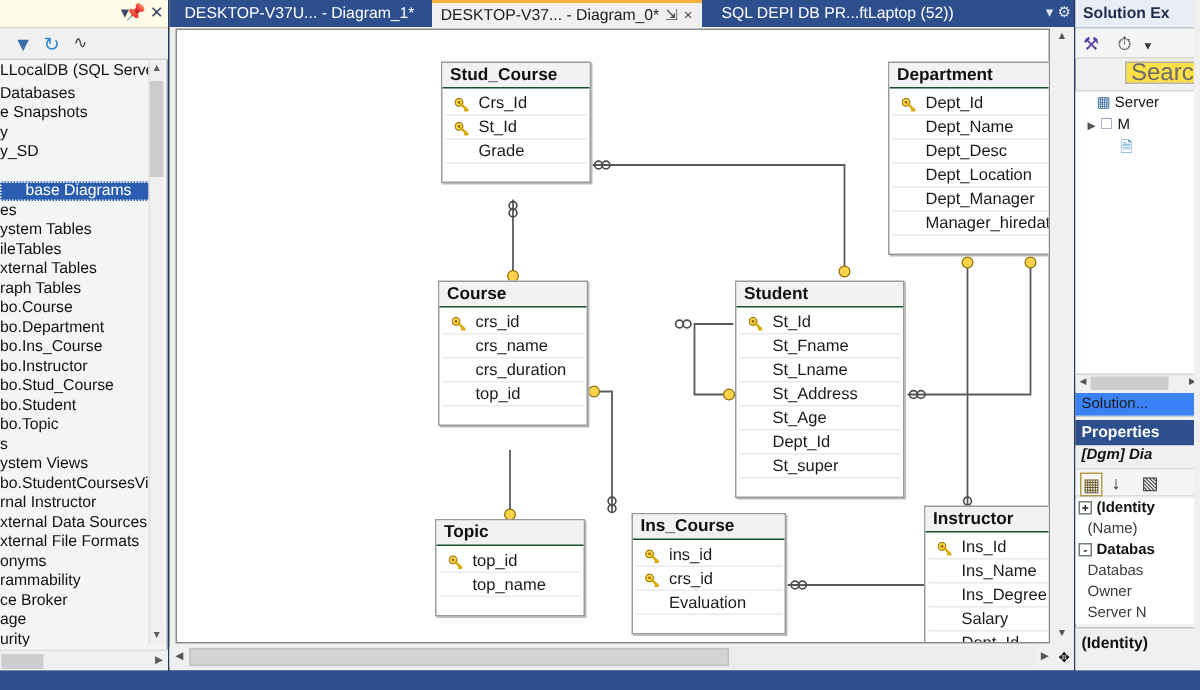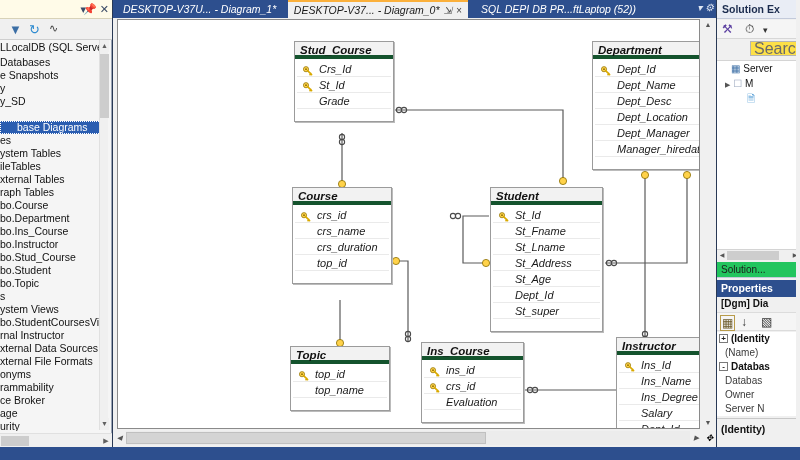--- a/index.html
+++ b/index.html
@@ -54,21 +54,21 @@
   #left-hscroll{
     position:absolute; left:0; bottom:0; width:112px; height:14px; background:#f0f0f0;
     border-top:1px solid #e0e0e0;
   }
   #left-hscroll .thumb{position:absolute; left:1px; top:2px; width:28px; height:10px; background:#cdcdcd;}
   #left-hscroll .ar{position:absolute; top:0; width:12px; height:13px; font-size:7px; text-align:center;
      line-height:13px; color:#606060;}
   #left-hscroll .ar.rt{right:0;}
 
   
-  #doc-area{ position:absolute; left:113px; top:0; width:603px; height:447px; background:#f0f0f0;font-style:italic; }
+  #doc-area{ position:absolute; left:113px; top:0; width:603px; height:447px; background:#f0f0f0; }
   #tabstrip{ position:absolute; left:0; top:0; width:603px; height:18px; background:#2d4f8e; }
   .tab{
     position:absolute; top:0; height:18px; line-height:18px; font-size:10.5px; color:#fff;
     padding:0 6px; white-space:nowrap; cursor:default;
   }
   .tab.active{ background:#f0f0f0; color:#1b1b1b; border-top:2px solid #fbb03b; line-height:17px;}
   .tab .tb-x{ margin-left:4px; font-size:10px; color:#cfd8ea;}
   .tab.active .tb-x{ color:#444;}
   #tabstrip-right{ position:absolute; right:2px; top:2px; color:#dfe6f3; font-size:10px;}
   #canvas{
@@ -83,21 +83,21 @@
   #doc-hscroll .track{position:absolute; left:13px; top:0; right:26px; height:14px; background:#ececec;}
   #doc-hscroll .thumb{position:absolute; left:13px; top:1px; width:360px; height:12px; background:#d4d4d4; border:1px solid #c0c0c0;}
   #doc-hscroll .ar{position:absolute;top:0;width:13px;height:14px;font-size:7px;text-align:center;line-height:14px;color:#555;}
   #doc-hscroll .ar.rt{right:13px;}
   #doc-hscroll .grip{position:absolute; right:0; top:0; width:13px; height:14px; font-size:9px; text-align:center; line-height:14px;}
 
   
   .tbl{ position:absolute; background:#fff; border:1px solid #9b9b9b; box-shadow:1px 1px 0 #bbb; }
   .tbl .hdr{
     height:17px; line-height:17px; font-weight:bold; font-size:11.5px; padding-left:5px;
-    background:#f2f2f2; border-bottom:4px solid #14532d; color:#111;
+    background:#f2f2f2; border-bottom:1px solid #14532d; color:#111;
   }
   .tbl .body{ padding:2px 2px 3px 2px; }
   .row{ height:16px; line-height:16px; font-size:11px; position:relative; padding-left:22px;
         border-bottom:1px solid #eaeaea; color:#1a1a1a; white-space:nowrap;}
   .row:last-child{border-bottom:none;}
   .keyico{ position:absolute; left:6px; top:3px; width:10px; height:10px; }
   .filler{ height:9px; }
   
   #wires{position:absolute;left:0;top:0;width:583px;height:410px;}
 
@@ -112,27 +112,27 @@
   #se-search{ position:absolute; left:3px; top:41px; width:80px; height:15px; background:#fde047;
               border:1px solid #b5b5b5; font-size:16px; line-height:13px; padding-left:3px; color:#6a6a6a;
               white-space:nowrap; overflow:hidden;margin-left:30px;}
   #se-tree{ position:absolute; left:0; top:60px; width:83px; height:190px; background:#fff;
             border:1px solid #d4d4d4; border-left:none; border-right:none; overflow:hidden;}
   .senode{ height:15px; line-height:15px; font-size:10px; white-space:nowrap; color:#111; }
   #se-hscroll{ position:absolute; left:0; top:250px; width:83px; height:11px; background:#f0f0f0;}
   #se-hscroll .thumb{position:absolute; left:10px; top:1px; width:52px; height:9px; background:#cdcdcd;}
   #se-hscroll .ar{position:absolute; top:0; width:10px; height:11px; font-size:6px; text-align:center; line-height:11px; color:#555;}
   #se-hscroll .ar.rt{right:0;}
-  #se-tab{ position:absolute; left:0; top:262px; width:83px; height:16px; background:#22c55e;
+  #se-tab{ position:absolute; left:0; top:262px; width:83px; height:16px; background:#3b82f6;
            border-bottom:1px solid #c3cada;}
   #se-tab span{position:absolute; left:4px; top:2px; font-size:10px; color:#1b1b1b;}
 
   #pr-title{ position:absolute; left:0; top:280px; width:83px; height:17px; background:#2d4f8e;}
   #pr-title span{position:absolute; left:4px; top:2px; font-size:10.5px; font-weight:bold; color:#fff;}
-  #pr-sub{ position:absolute; left:0; top:297px; width:83px; height:15px; background:#f0f0f0;}
+  #pr-sub{ position:absolute; left:0; top:297px; width:83px; height:15px; background:#f0f0f0;font-style:italic;}
   #pr-sub span{position:absolute; left:4px; top:1px; font-size:10px; font-weight:bold; color:#111; white-space:nowrap;}
   #pr-toolbar{ position:absolute; left:0; top:312px; width:83px; height:19px; background:#f5f5f5;
                border-top:1px solid #dcdcdc; border-bottom:1px solid #dcdcdc;}
   #pr-toolbar .ti{position:absolute; top:2px; font-size:12px;}
   #pr-grid{ position:absolute; left:0; top:332px; width:83px; height:84px; background:#fff;}
   .prow{ height:14px; line-height:14px; font-size:10px; white-space:nowrap; color:#111; position:relative;}
   .prow.cat{ font-weight:bold; padding-left:14px;}
   .prow.val{ padding-left:8px; color:#3a3a3a;}
   .prow .exp{position:absolute; left:2px; top:2px; width:9px; height:9px; border:1px solid #7a7a7a;
              font-size:8px; line-height:7px; text-align:center; color:#222; background:#fff;}

